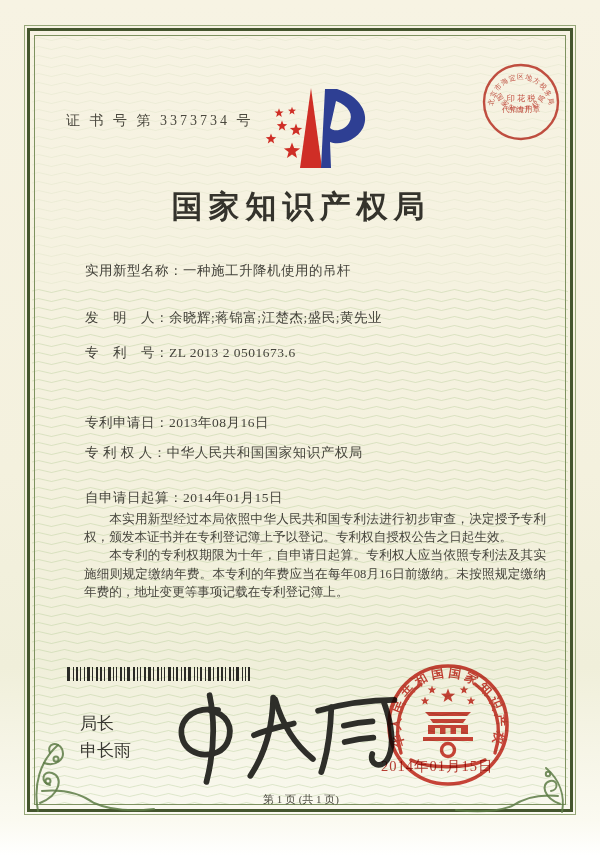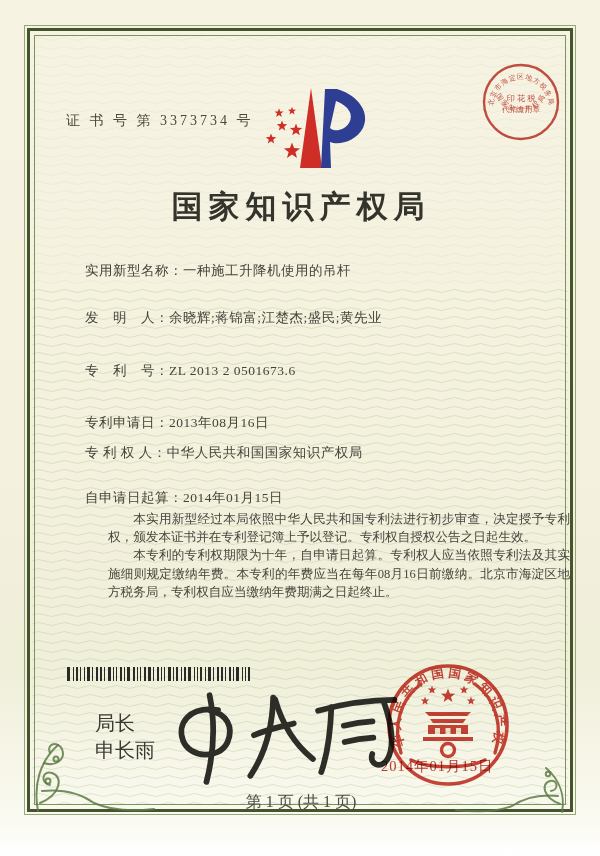--- a/index.html
+++ b/index.html
@@ -9,33 +9,33 @@
     font-family:"Liberation Serif","DejaVu Serif",serif;
     color:#3b3a33;
   }
   .frame-outer{position:absolute;left:24px;top:25px;width:550px;height:788px;border:1px solid #95a678;}
   .frame-main{position:absolute;inset:2px;border:3px solid #44552d;}
   .frame-inner{position:absolute;inset:4px;border:1px solid #7e9260;}
   .waves{position:absolute;left:32px;top:33px;z-index:0;}
   .cert-no{position:absolute;left:66px;top:84px;font-size:14px;letter-spacing:3px;color:#4a483e;z-index:2;margin-top:28px;}
   .title{position:absolute;left:27px;top:186px;width:548px;text-align:center;font-size:31px;font-weight:600;letter-spacing:6px;color:#34332c;z-index:2;}
   .field{position:absolute;left:85px;font-size:13.5px;color:#45443c;letter-spacing:.5px;z-index:2;white-space:nowrap;}
-  .f0{top:262px}.f1{top:309px}.f2{top:362px}.f3{top:414px}.f4{top:444px}.f5{top:489px}
-  .body-text{position:absolute;left:84px;top:510px;width:462px;z-index:2;font-size:12.6px;line-height:18.2px;color:#46453d;text-align:justify;margin-left:24px;}
+  .f0{top:262px}.f1{top:309px}.f2{top:344px}.f3{top:414px}.f4{top:444px}.f5{top:489px}
+  .body-text{position:absolute;left:84px;top:510px;width:462px;z-index:2;font-size:12.6px;line-height:18.2px;color:#46453d;text-align:justify;}
   .body-text p{margin:0;text-indent:2em;}
   .barcode{position:absolute;left:67px;top:667px;height:14px;display:flex;align-items:stretch;z-index:2;}
   .barcode div{background:#2a2a26;}
-  .sig-block{position:absolute;left:95px;top:710px;font-size:20px;color:#3a3a33;line-height:27px;z-index:2;font-family:"Liberation Sans","DejaVu Sans",sans-serif;}
+  .sig-block{position:absolute;left:80px;top:710px;font-size:17px;color:#3a3a33;line-height:27px;z-index:2;font-family:"Liberation Sans","DejaVu Sans",sans-serif;}
   .signature{position:absolute;left:152px;top:686px;z-index:3;transform:rotate(-3deg);}
   .signature path{fill:none;stroke:#2e2e29;stroke-width:6;stroke-linecap:round;stroke-linejoin:round;}
   .seal{mix-blend-mode:multiply;}
   .tax-stamp{position:absolute;left:458px;top:39px;z-index:4;opacity:.88;}
   .office-seal{position:absolute;left:373px;top:650px;z-index:3;opacity:.93;}
   .seal-date{position:absolute;left:381px;top:757px;z-index:4;font-size:14.5px;letter-spacing:1px;color:rgba(180,40,30,.9);mix-blend-mode:multiply;z-index:4;}
-  .footer{position:absolute;left:27px;top:792px;width:548px;text-align:center;font-size:16px;color:#4c4b40;z-index:2;}
+  .footer{position:absolute;left:27px;top:792px;width:548px;text-align:center;font-size:11px;color:#4c4b40;z-index:2;}
   .flourish{position:absolute;z-index:2;}
   .flourish path,.flourish circle{fill:none;stroke:#5d7b45;stroke-width:2;stroke-linecap:round;opacity:.85;}
   .logo{position:absolute;left:245px;top:84px;z-index:2;}
 </style>
 </head>
 <body>
 
 <div class="page">
 
   <svg class="waves" width="536" height="772">
@@ -69,21 +69,21 @@
 
   <div class="field f0"><span>实用新型名称：</span><span>一种施工升降机使用的吊杆</span></div>
   <div class="field f1"><span>发　明　人：</span><span>余晓辉;蒋锦富;江楚杰;盛民;黄先业</span></div>
   <div class="field f2"><span>专　利　号：</span><span>ZL 2013 2 0501673.6</span></div>
   <div class="field f3"><span>专利申请日：</span><span>2013年08月16日</span></div>
   <div class="field f4"><span>专 利 权 人：</span><span>中华人民共和国国家知识产权局</span></div>
   <div class="field f5"><span>自申请日起算：</span><span>2014年01月15日</span></div>
 
   <div class="body-text">
     <p>本实用新型经过本局依照中华人民共和国专利法进行初步审查，决定授予专利权，颁发本证书并在专利登记簿上予以登记。专利权自授权公告之日起生效。</p>
-    <p>本专利的专利权期限为十年，自申请日起算。专利权人应当依照专利法及其实施细则规定缴纳年费。本专利的年费应当在每年08月16日前缴纳。北京市海淀区地方税务局，专利权自应当缴纳年费期满之日起终止。</p>
+    <p>本专利的专利权期限为十年，自申请日起算。专利权人应当依照专利法及其实施细则规定缴纳年费。本专利的年费应当在每年08月16日前缴纳。未按照规定缴纳年费的，地址变更等事项记载在专利登记簿上。</p>
   </div>
 
   <div class="barcode" id="barcode">
       <div style="width: 3px; margin-right: 3px;"></div>
       <div style="width: 1px; margin-right: 2px;"></div>
       <div style="width: 2px; margin-right: 2px;"></div>
       <div style="width: 1px; margin-right: 3px;"></div>
       <div style="width: 1px; margin-right: 2px;"></div>
       <div style="width: 3px; margin-right: 2px;"></div>
       <div style="width: 1px; margin-right: 3px;"></div>

